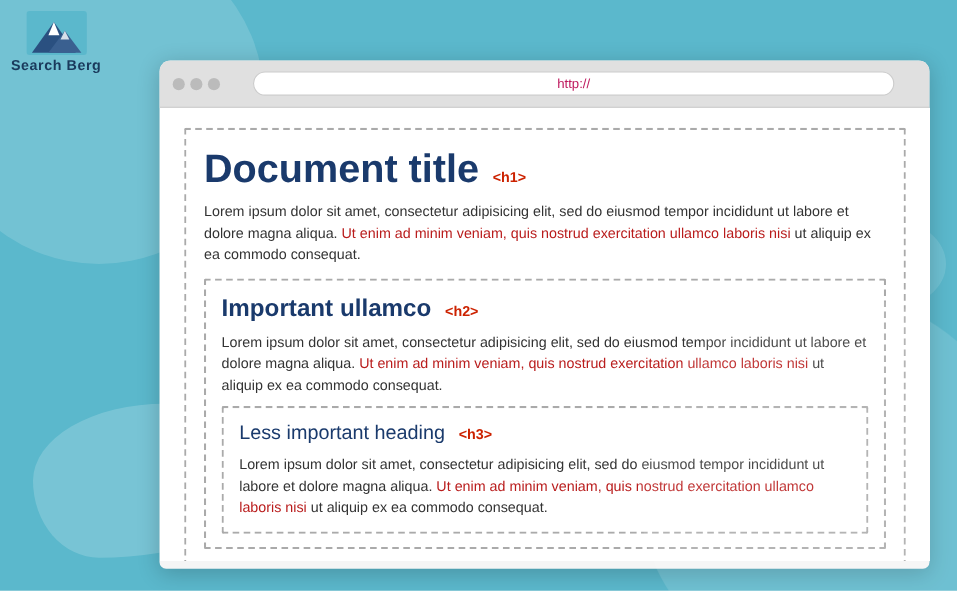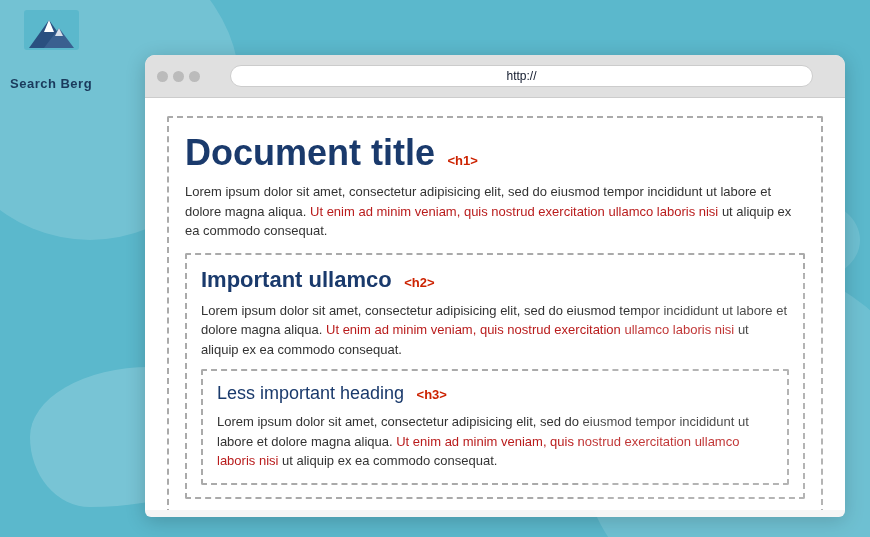--- a/index.html
+++ b/index.html
@@ -33,21 +33,20 @@
 
     
     .logo {
       position: absolute;
       top: 10px;
       left: 10px;
       display: flex;
       flex-direction: column;
       align-items: center;
       z-index: 10;
-      gap: 24px;
     }
 
     .logo-mountain {
       width: 55px;
       height: 40px;
     }
 
     .logo-text {
       font-size: 13px;
       font-weight: bold;
@@ -90,21 +89,21 @@
       background: #bbb;
     }
 
     .browser-addressbar {
       flex: 1;
       background: white;
       border: 1px solid #ccc;
       border-radius: 12px;
       padding: 3px 14px;
       font-size: 12px;
-      color: #0f172a;
+      color: #be185d;
       text-align: center;
       margin: 0 20px;
     }
 
     
     .browser-content {
       background: white;
       padding: 18px 22px;
       height: calc(100% - 50px);
       overflow: auto;

